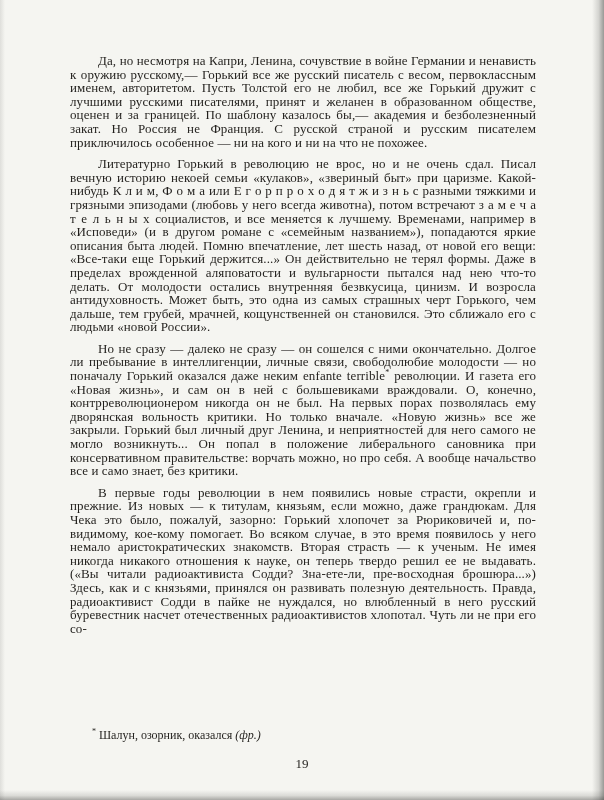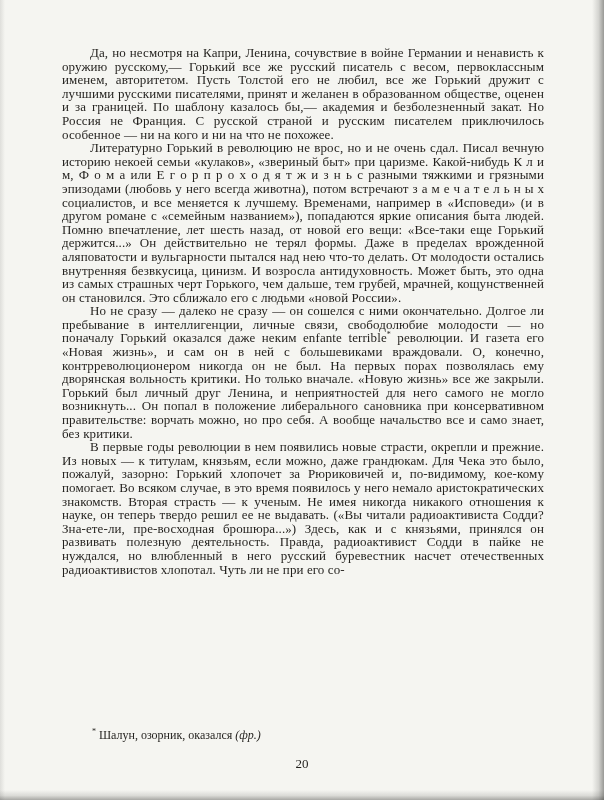--- a/index.html
+++ b/index.html
@@ -42,21 +42,21 @@
     position: absolute;
     top: 46px;
     left: 62px;
     width: 482px;
     font-size: 13px;
     line-height: 13.6px;
     text-align: justify;
     letter-spacing: 0.1px;
   }
   p.para {
-    margin: 0;
+    margin: 8px;
     padding: 0;
     text-indent: 28px;
   }
   .fr-italic {
   }
   sup.fn-mark {
     font-size: 8px;
     line-height: 0;
     vertical-align: super;
   }
@@ -99,18 +99,18 @@
     </p>
     <p class="para">
       <span>В первые годы революции в нем появились новые страсти, окрепли и прежние. Из новых — к титулам, князьям, если можно, даже грандюкам. Для Чека это было, пожалуй, зазорно: Горький хлопочет за Рюриковичей и, по-видимому, кое-кому помогает. Во всяком случае, в это время появилось у него немало аристократических знакомств. Вторая страсть — к ученым. Не имея никогда никакого отношения к науке, он теперь твердо решил ее не выдавать. («Вы читали радиоактивиста Содди? Зна-ете-ли, пре-восходная брошюра...») Здесь, как и с князьями, принялся он развивать полезную деятельность. Правда, радиоактивист Содди в пайке не нуждался, но влюбленный в него русский буревестник насчет отечественных радиоактивистов хлопотал. Чуть ли не при его со-</span>
     </p>
   </div>
 
   <div class="footnote">
     <div class="fn-body"><sup class="fn-mark">*</sup> <span>Шалун, озорник, оказался </span><i>(фр.)</i></div>
   </div>
 
-  <div class="page-number">20</div>
+  <div class="page-number">19</div>
 
   <div class="edge-left"></div>
   <div class="edge-right"></div>
   <div class="edge-bottom"></div>
 </div>
 
 </body></html>

